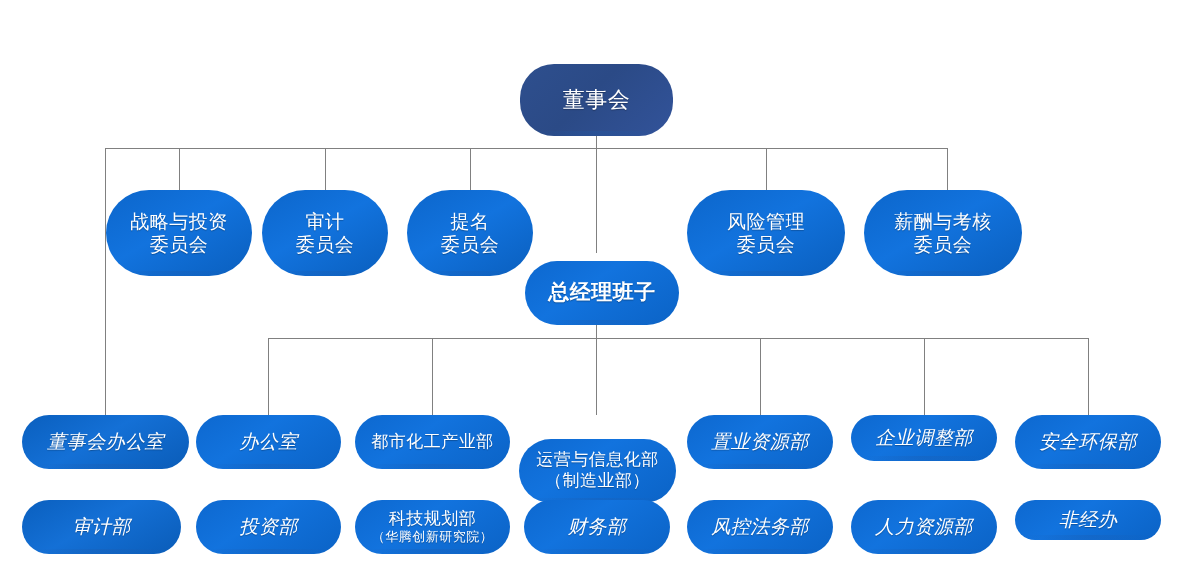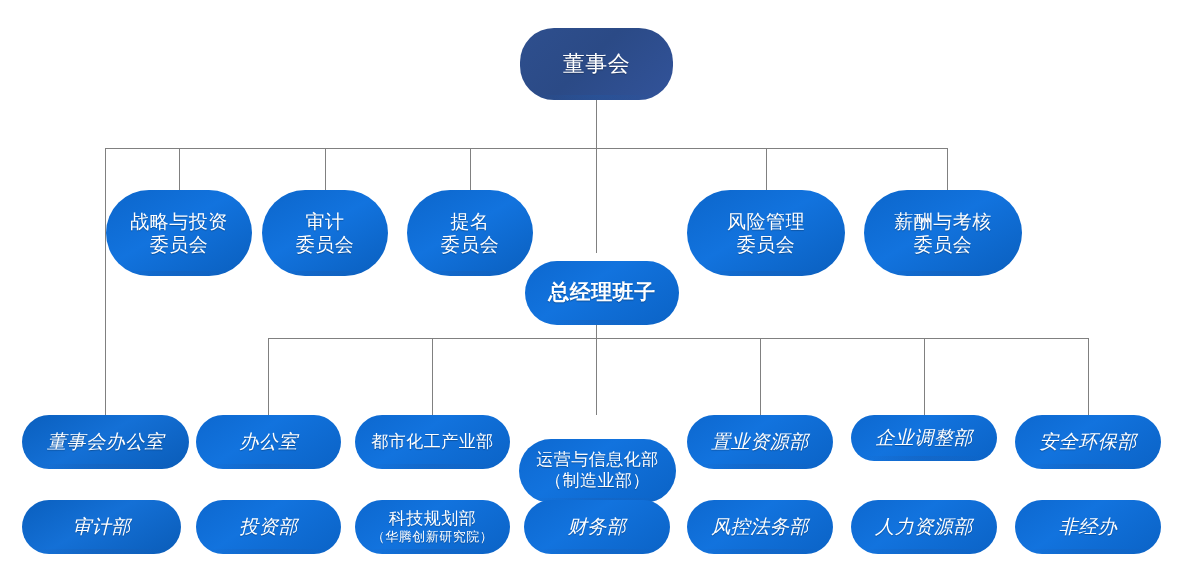--- a/index.html
+++ b/index.html
@@ -33,20 +33,21 @@
   .node::after{
     content:"";position:absolute;left:6%;right:6%;bottom:-9px;height:14px;
     background:radial-gradient(ellipse at 50% 0%,rgba(30,90,170,.30),rgba(30,90,170,0) 72%);
     pointer-events:none;
   }
 
   
   .n-board{
     background:linear-gradient(135deg,#2e4f8e 0%,#2b4a86 45%,#32539a 100%);
     border-radius:34px;
+    margin-top:36px;
   }
   
   .n-blue{
     background:linear-gradient(145deg,#0d68cf 0%,#1273de 40%,#0b63c6 100%);
     border-radius:999px;
   }
   
   .n-blue-deep{
     background:linear-gradient(150deg,#0a5fbe 0%,#1470d6 45%,#0a5cb8 100%);
     border-radius:999px;
@@ -159,17 +160,17 @@
   <div class="node n-blue fs-dept-sm" style="left:355px;top:500px;width:155px;height:54px;">
     <span class="ttl">科技规划部</span>
     <span class="sub fs-sub">（华腾创新研究院）</span>
   </div>
   <div class="node n-blue fs-dept" style="left:687px;top:500px;width:146px;height:54px;">
     <span class="ttl">风控法务部</span>
   </div>
   <div class="node n-blue fs-dept" style="left:851px;top:500px;width:146px;height:54px;">
     <span class="ttl">人力资源部</span>
   </div>
-  <div class="node n-blue fs-dept" style="left:1015px;top:500px;width:146px;height:54px;text-align:center;">
+  <div class="node n-blue fs-dept" style="left:1015px;top:500px;width:146px;height:40px;text-align:center;">
     <span class="ttl">非经办</span>
   </div>
 
 </div>
 
 </body></html>

